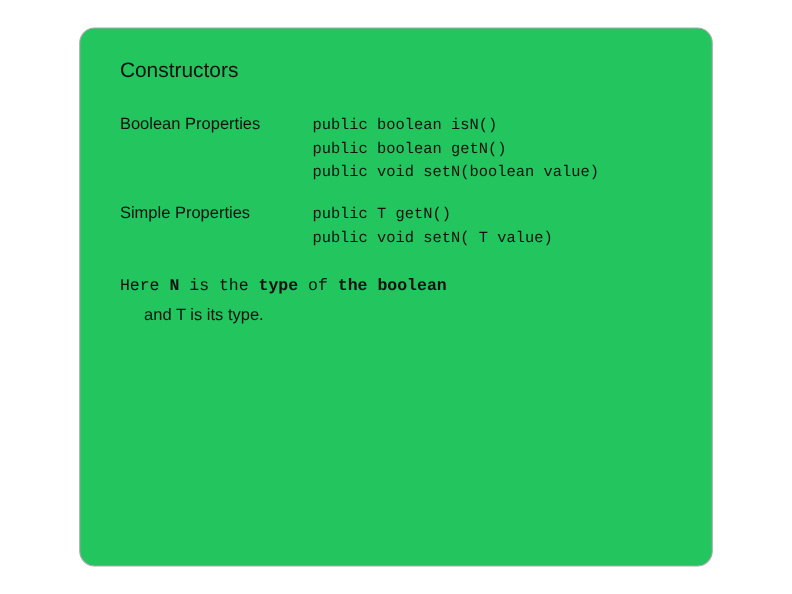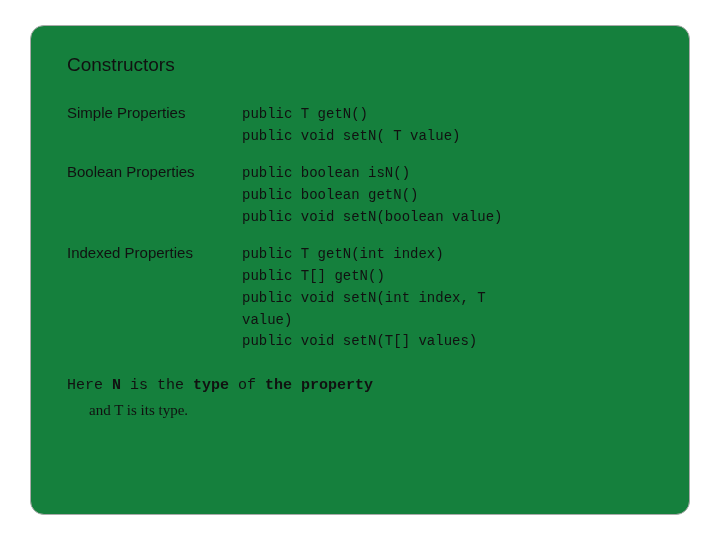--- a/index.html
+++ b/index.html
@@ -12,26 +12,26 @@
       width: 720px;
       height: 540px;
       background: #ffffff;
       display: flex;
       align-items: center;
       justify-content: center;
       font-family: Arial, sans-serif;
     }
 
     .card {
-      width: 660px;
+      width: 576px;
       min-height: 490px;
       border: 1.5px solid #aaaaaa;
       border-radius: 14px;
       padding: 28px 36px 28px 36px;
-      background: #15803d;
+      background: #22c55e;
     }
 
     .card-title {
       font-size: 19px;
       font-weight: normal;
       font-family: Arial, sans-serif;
       margin-bottom: 22px;
       color: #111;
     }
 
@@ -74,50 +74,46 @@
       font-weight: normal;
       margin-top: 36px;
     }
 
     .footer-line .bold {
       font-family: 'Courier New', Courier, monospace;
       font-weight: bold;
     }
 
     .footer-line2 {
-      font-family: Liberation Serif, serif;
+      font-family: Liberation Sans, sans-serif;
       font-size: 15px;
       margin-top: 0px;
       color: #111;
       padding-left: 22px;
       line-height: 1.7;
     }
   </style>
 </head>
 <body>
 
 <div class="card">
   <div class="card-title">Constructors</div>
 
   <table class="props-table">
     <tbody>
       <tr>
-        <td>Simple Properties</td>
-        <td class="code-cell">public T getN()<br>public void setN( T value)</td>
-      </tr>
-      <tr>
         <td>Boolean Properties</td>
         <td class="code-cell">public boolean isN()<br>public boolean getN()<br>public void setN(boolean value)</td>
       </tr>
       <tr>
-        <td>Indexed Properties</td>
-        <td class="code-cell">public T getN(int index)<br>public T[] getN()<br>public void setN(int index, T<br>value)<br>public void setN(T[] values)</td>
+        <td>Simple Properties</td>
+        <td class="code-cell">public T getN()<br>public void setN( T value)</td>
       </tr>
     </tbody>
   </table>
 
   <div class="footer-line">
-    <span class="normal">Here </span><span class="bold">N</span><span class="normal"> is the </span><span class="bold">type</span><span class="normal"> of </span><span class="bold">the property</span>
+    <span class="normal">Here </span><span class="bold">N</span><span class="normal"> is the </span><span class="bold">type</span><span class="normal"> of </span><span class="bold">the boolean</span>
   </div>
   <div class="footer-line2">
     <span class="normal">and </span><span class="bold">T</span><span class="normal"> is its </span><span class="bold">type.</span>
   </div>
 </div>
 
 </body></html>

